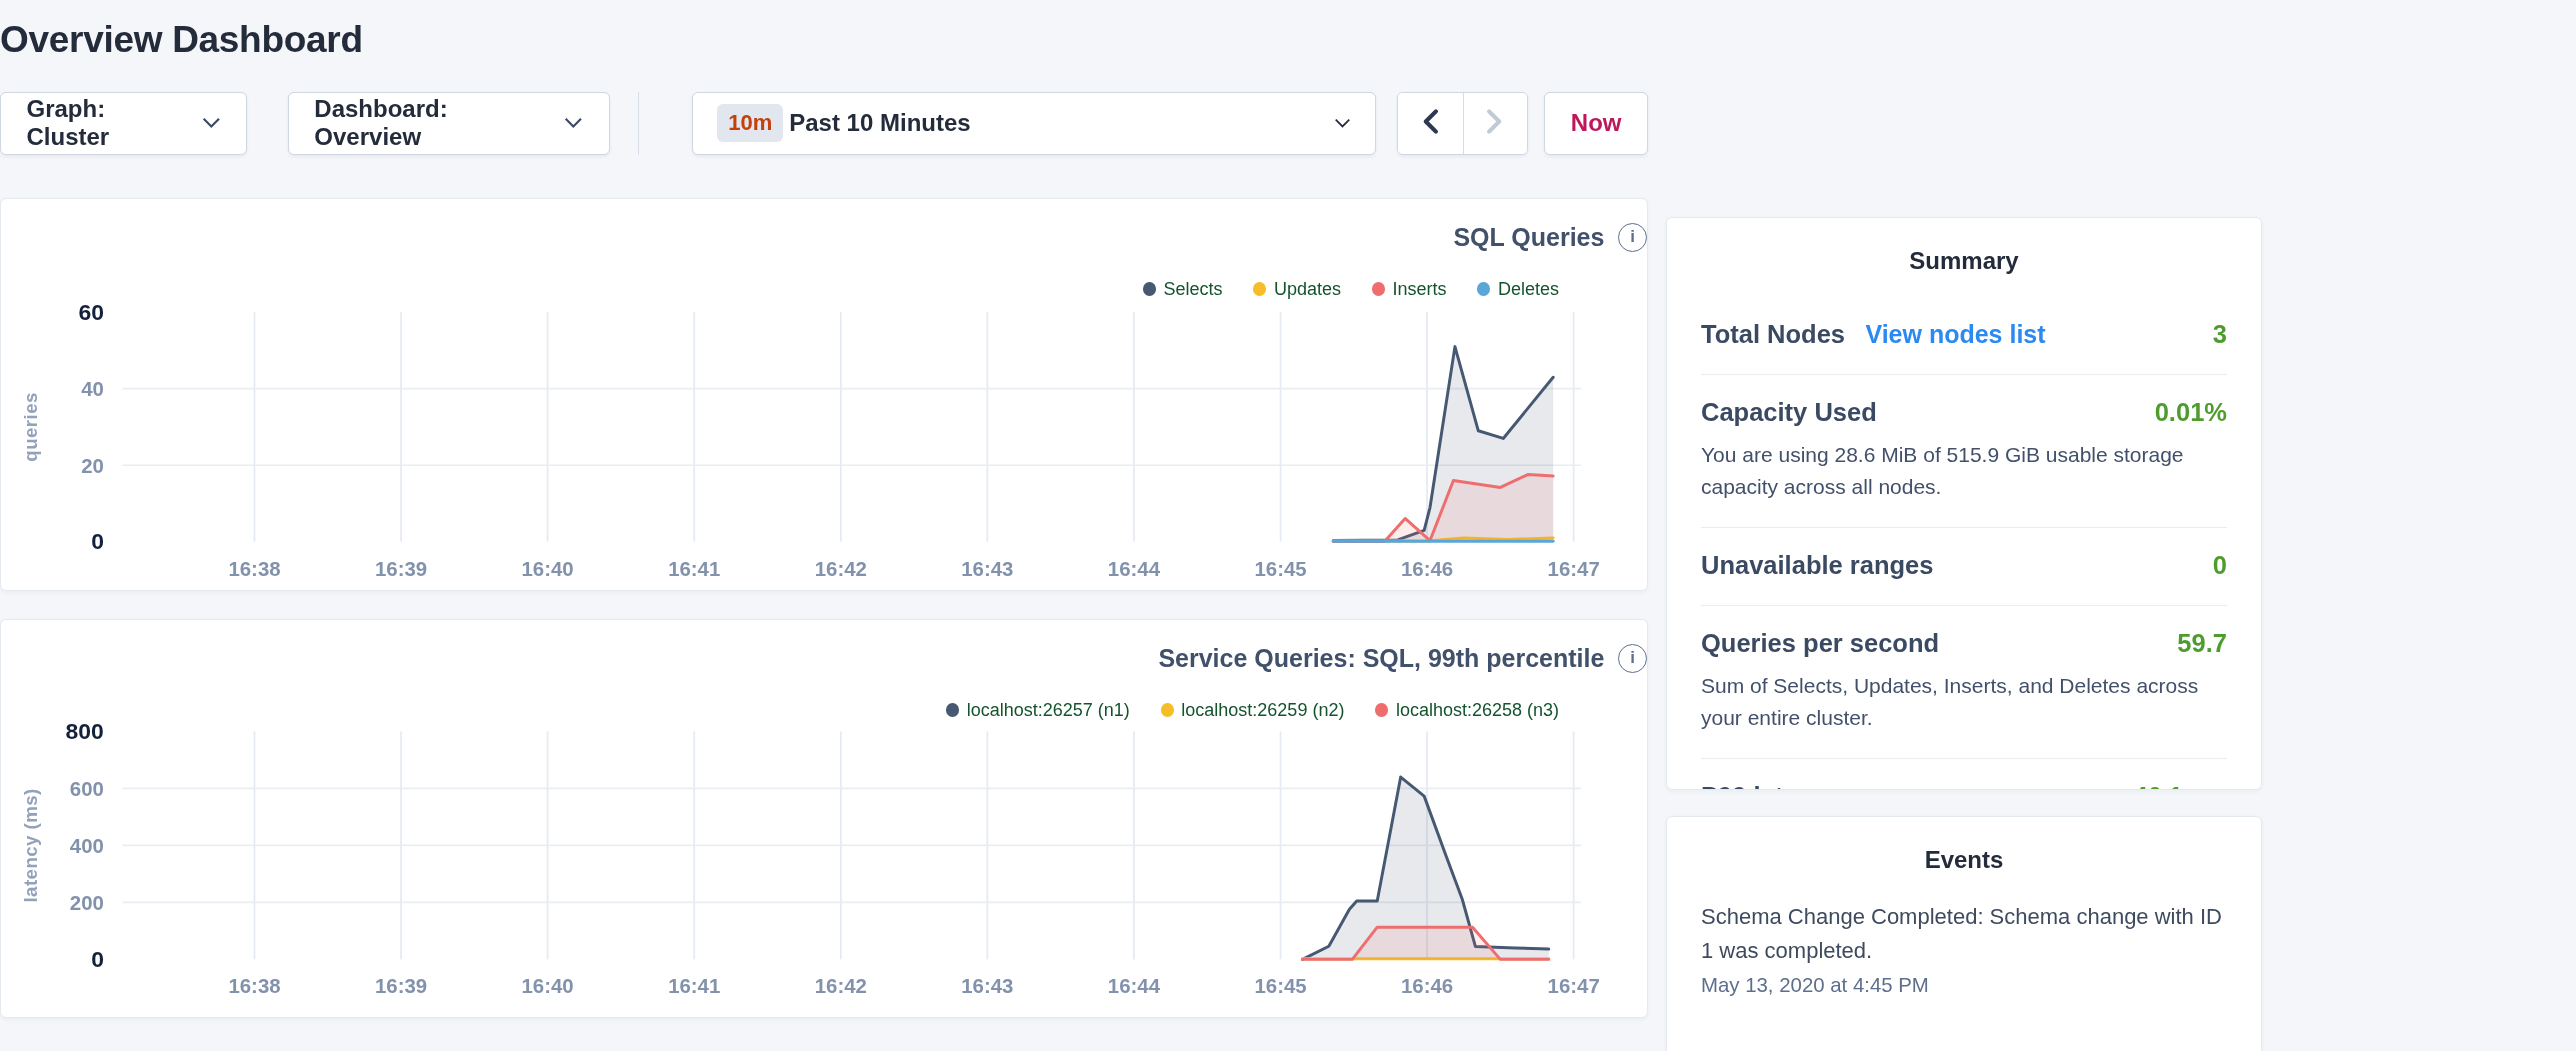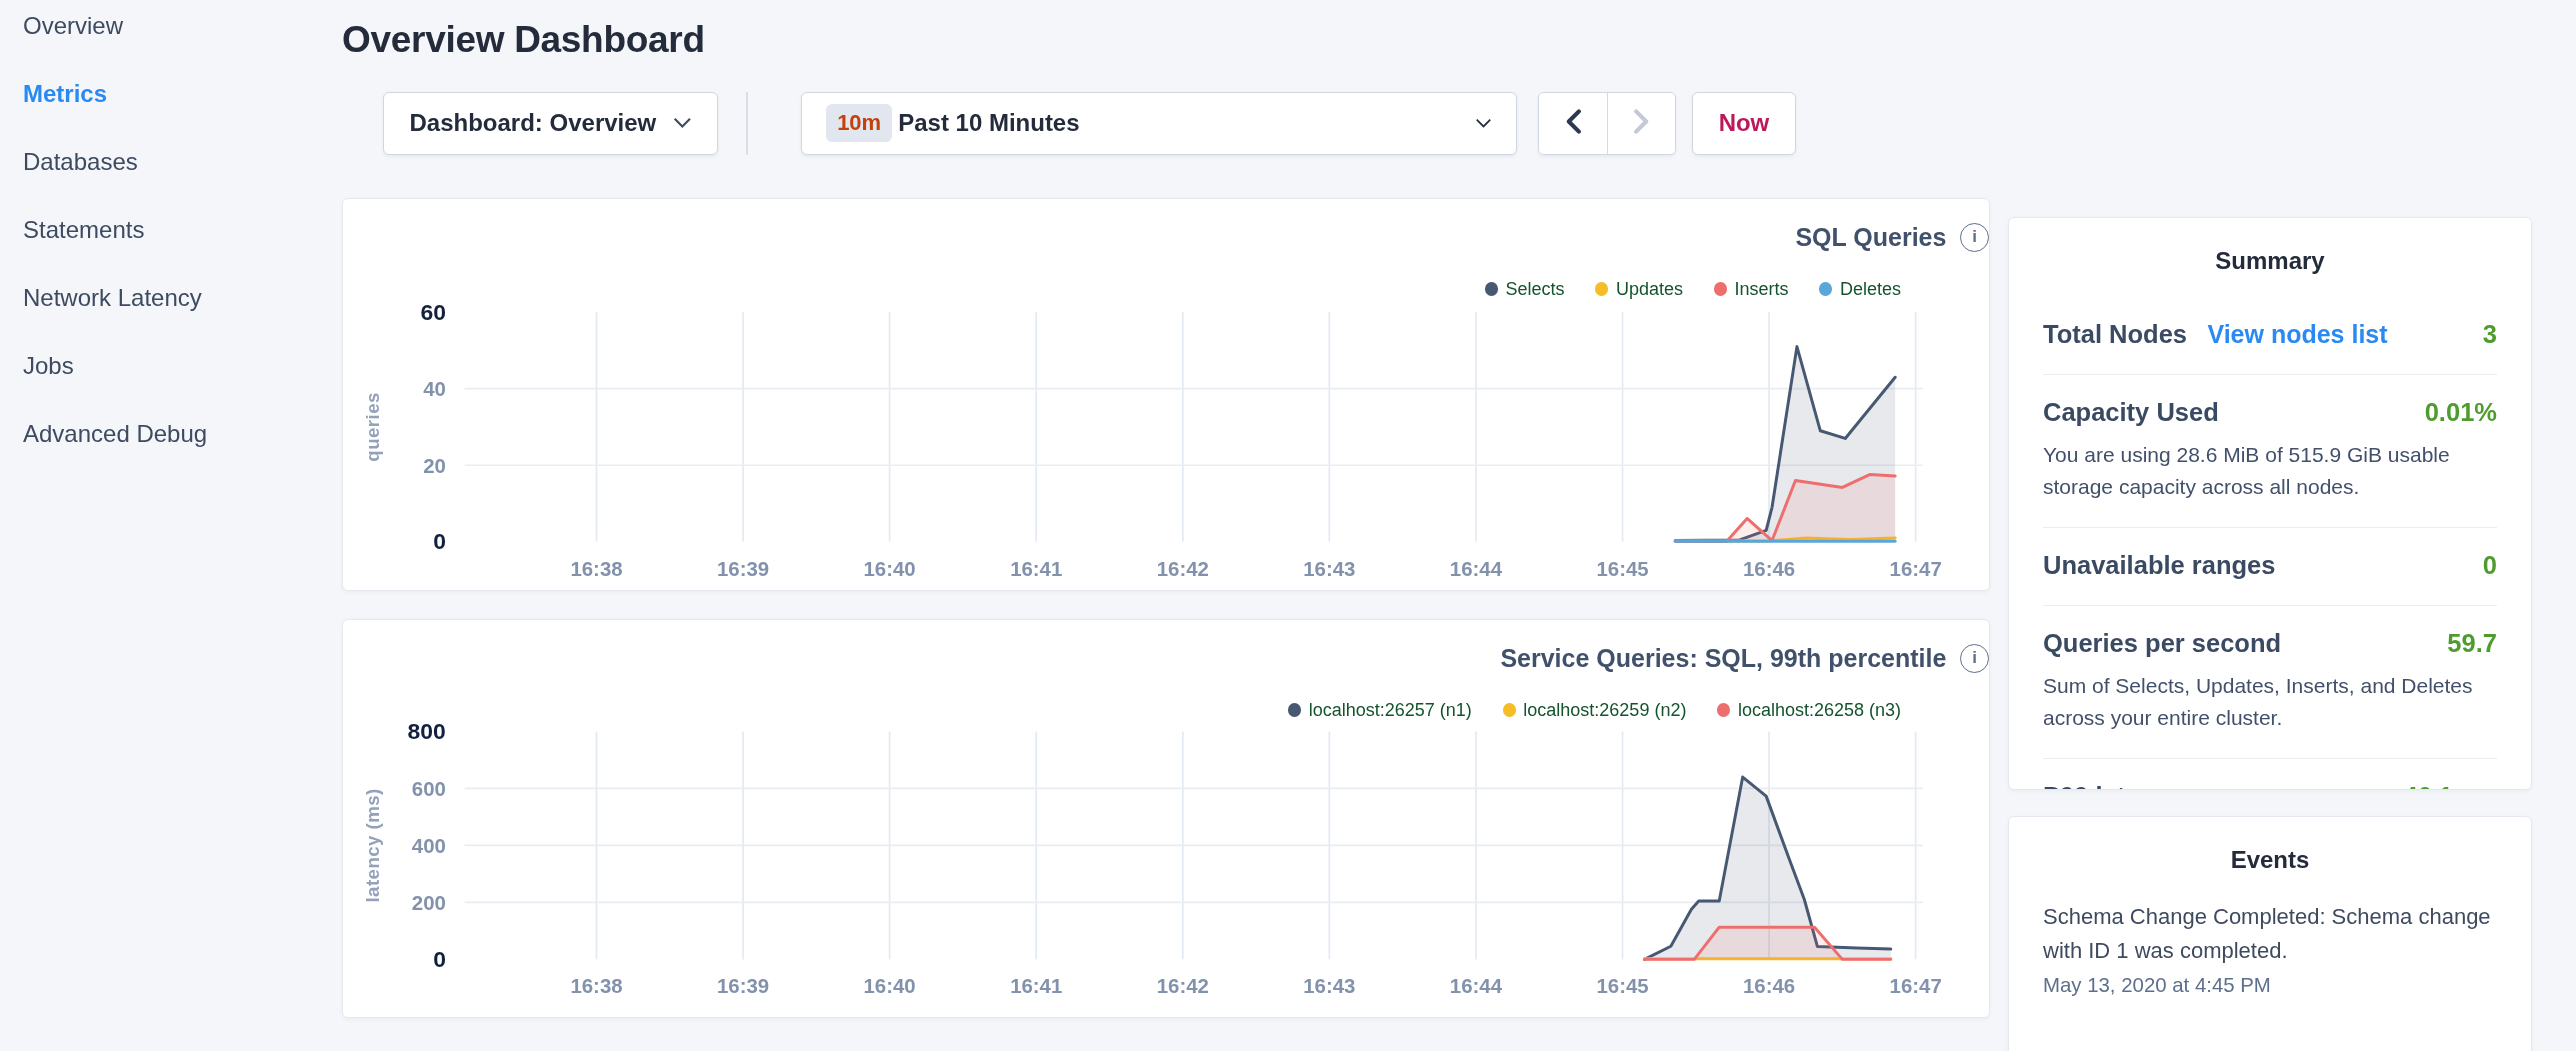--- a/index.html
+++ b/index.html
@@ -72,21 +72,21 @@
   .legend-item { display: flex; align-items: center; gap: 7.7px; font-size: 18px; color: #14532d; }
   .legend-dot { width: 12.8px; height: 13.6px; border-radius: 50%; }
   svg.plot { position: absolute; left: 0; top: 0; }
   svg.plot text { font-family: "Liberation Sans", "DejaVu Sans", sans-serif; }
   .xt { font-size: 24px; font-weight: 600; fill: #8292ac; text-anchor: middle; }
   .yt { font-size: 24px; font-weight: 600; fill: #8292ac; text-anchor: end; }
   .yt.edge { font-size: 27px; font-weight: 700; fill: #13213d; }
   .axl { font-size: 22px; font-weight: 600; fill: #93a1ba; text-anchor: middle; letter-spacing: 0.5px; }
 
   
-  .rightcol { width: 524px; margin-left: 18px; flex: none; }
+  .rightcol { width: 596px; margin-left: 18px; flex: none; }
   .card {
     background: #fff; border: 0.9px solid #e4e9f0; border-radius: 6px;
     box-shadow: 0 1.7px 4.3px rgba(36,44,59,0.04);
   }
   .summary-card { margin-top: 217px; height: 573px; padding: 29px 34px; overflow: hidden; }
   .panel-title { text-align: center; font-size: 24px; font-weight: 700; color: #242c3b; }
   .summary-card .panel-title { margin-bottom: 22px; }
   .sum-item { padding: 23px 0 25px; }
   .sum-item + .sum-item { border-top: 0.9px solid #e9edf2; }
   .sum-row { display: flex; align-items: baseline; }
@@ -97,34 +97,33 @@
 
   .events-card { margin-top: 26px; height: 272px; padding: 29px 34px; }
   .event-text { margin-top: 25.5px; font-size: 22px; color: #3e4a5e; line-height: 1.55; }
   .event-time { margin-top: 6.8px; font-size: 20.4px; color: #5d6f8d; }
 </style>
 </head>
 <body>
 
 <div class="app">
 
-  <nav class="sidebar">
-    <div class="nav-item">Overview</div>
-    <div class="nav-item active">Metrics</div>
-    <div class="nav-item">Databases</div>
-    <div class="nav-item">Statements</div>
-    <div class="nav-item">Network Latency</div>
-    <div class="nav-item">Jobs</div>
-    <div class="nav-item">Advanced Debug</div>
-  </nav>
 
   <main class="main">
     <h1 class="page-title">Overview Dashboard</h1>
 
     <div class="toolbar">
+      <div class="btnish dropdown">
+        <span>Graph: Cluster</span>
+        <span class="chev">
+          <svg width="18.7" height="12" viewBox="0 0 22 14">
+              <polyline points="2,2 11,11 20,2" stroke="#3b4a63" stroke-width="2.5" fill="none"></polyline>
+            </svg>
+        </span>
+      </div>
       <div class="btnish dropdown dd2">
         <span>Dashboard: Overview</span>
         <span class="chev">
           <svg width="18.7" height="12" viewBox="0 0 22 14">
               <polyline points="2,2 11,11 20,2" stroke="#3b4a63" stroke-width="2.5" fill="none"></polyline>
             </svg>
         </span>
       </div>
       <div class="tb-divider"></div>
       <div class="btnish timebox">

